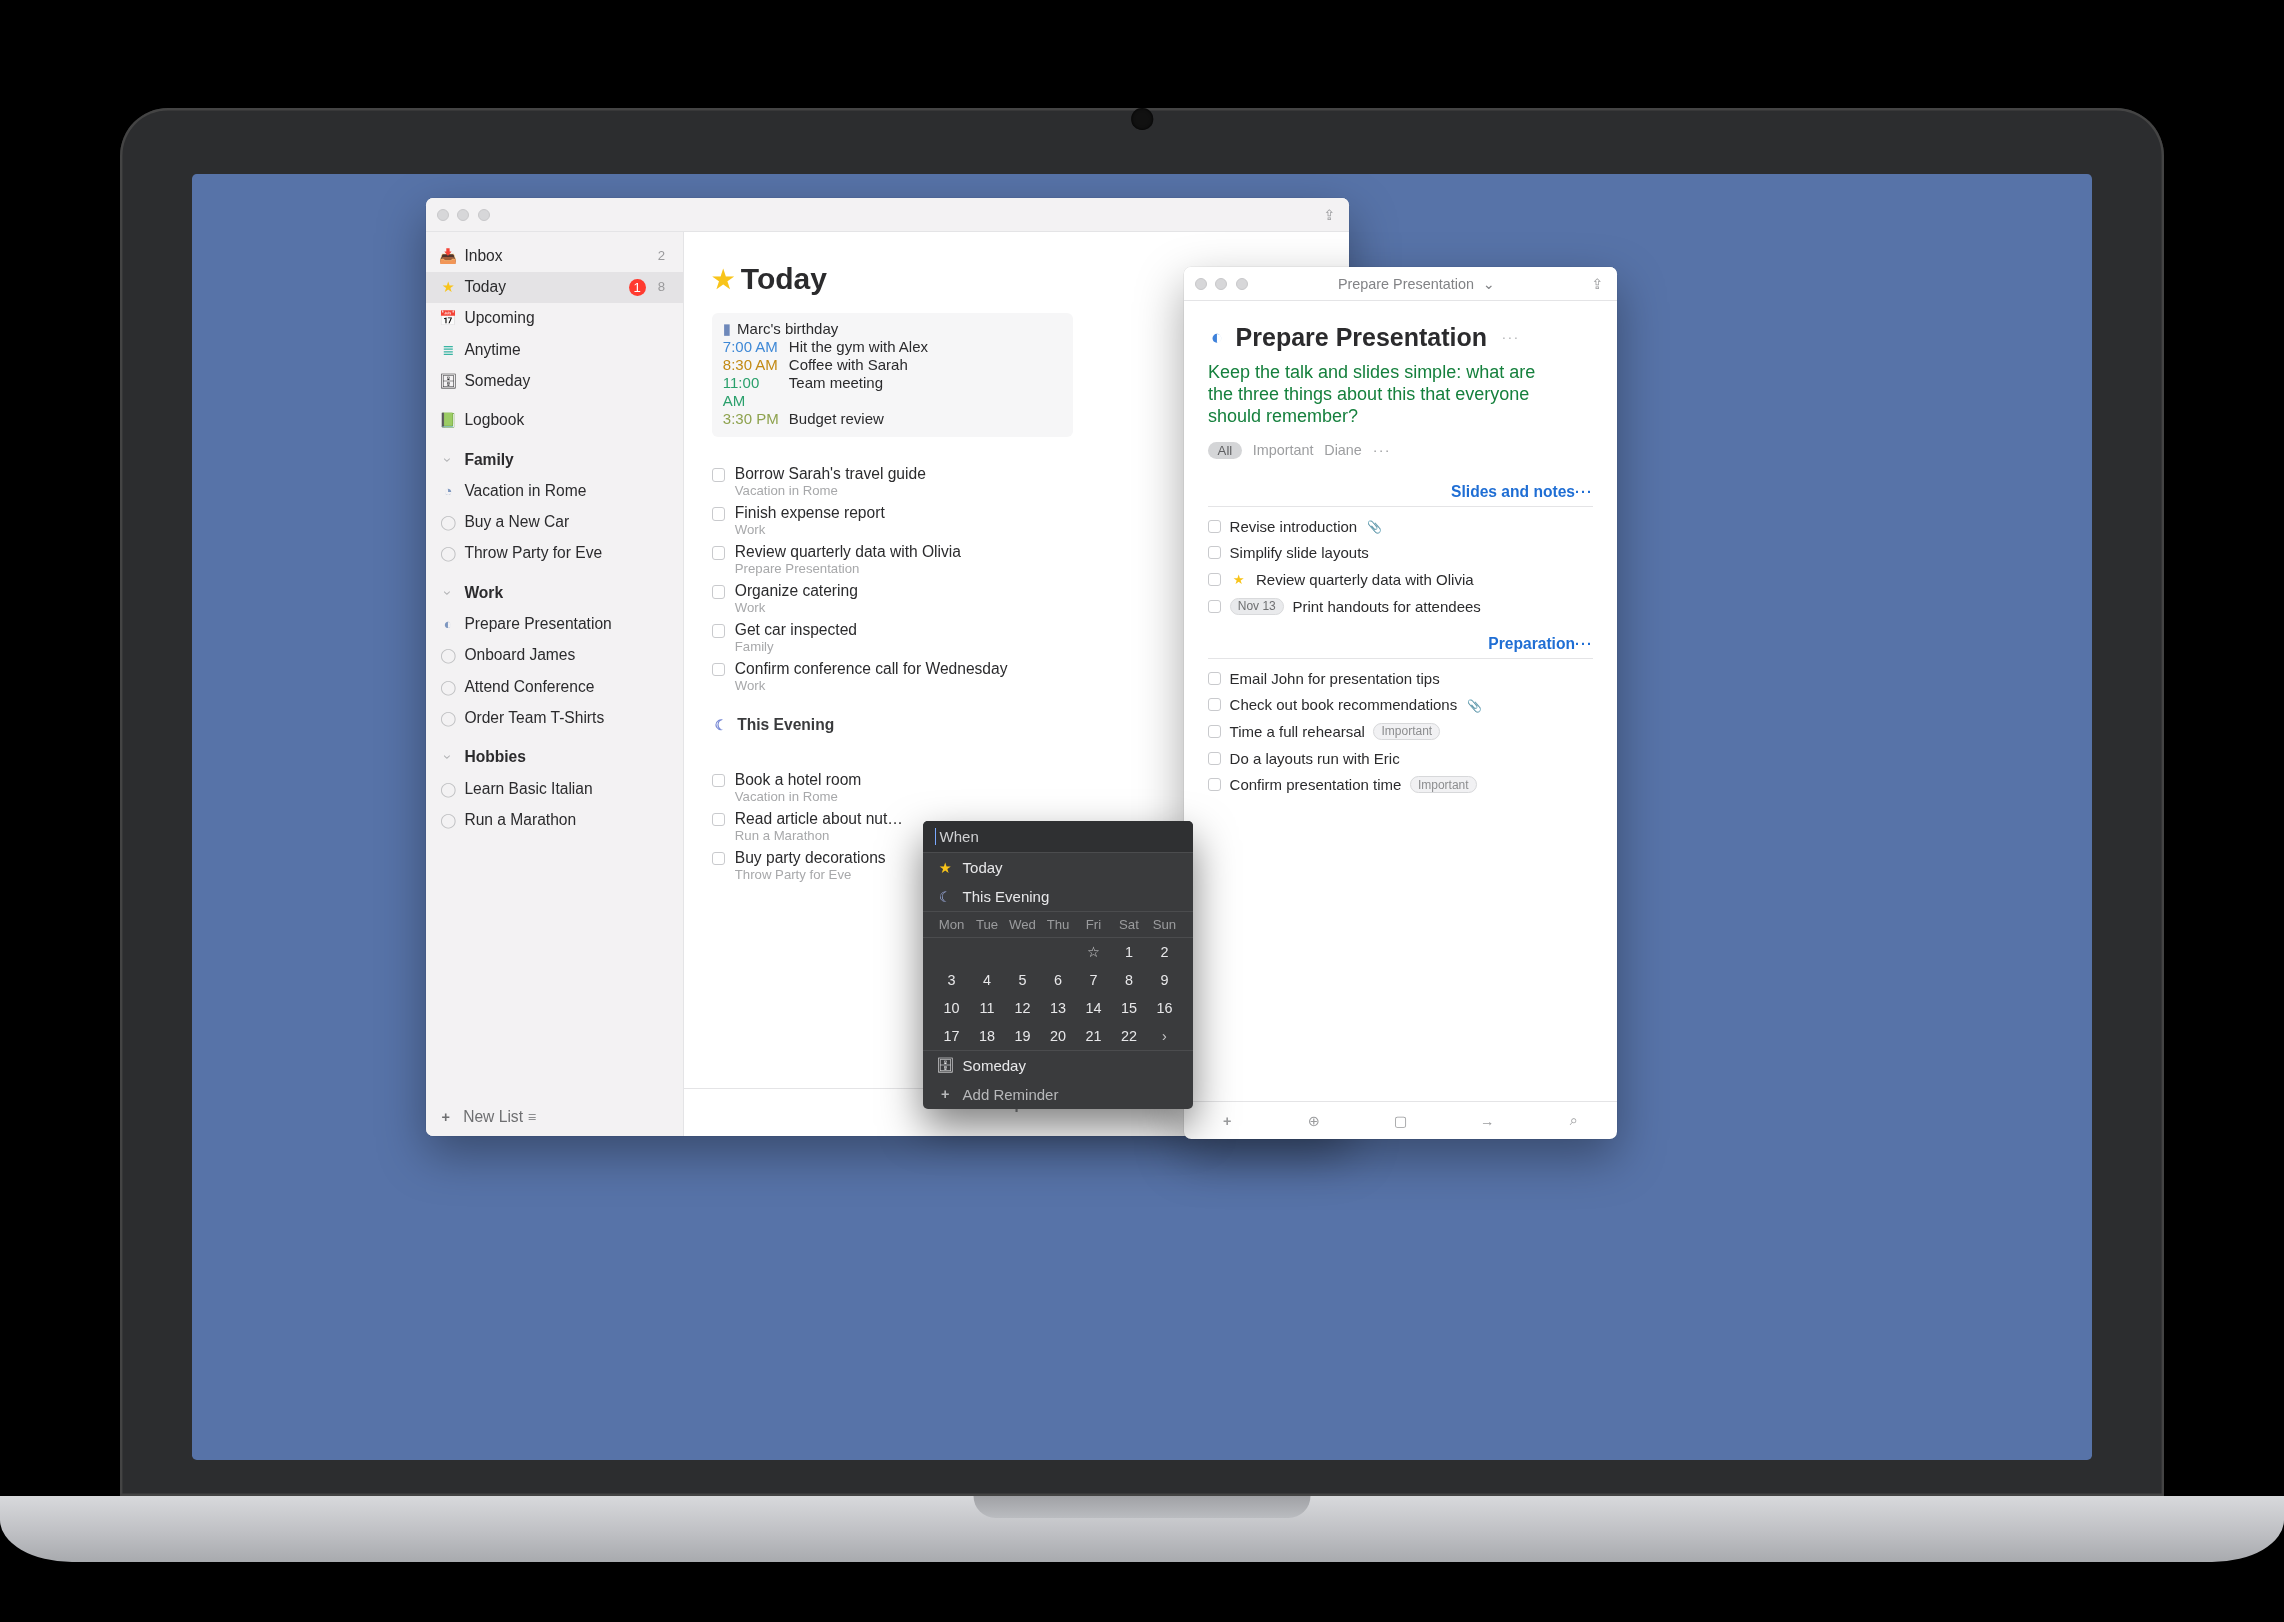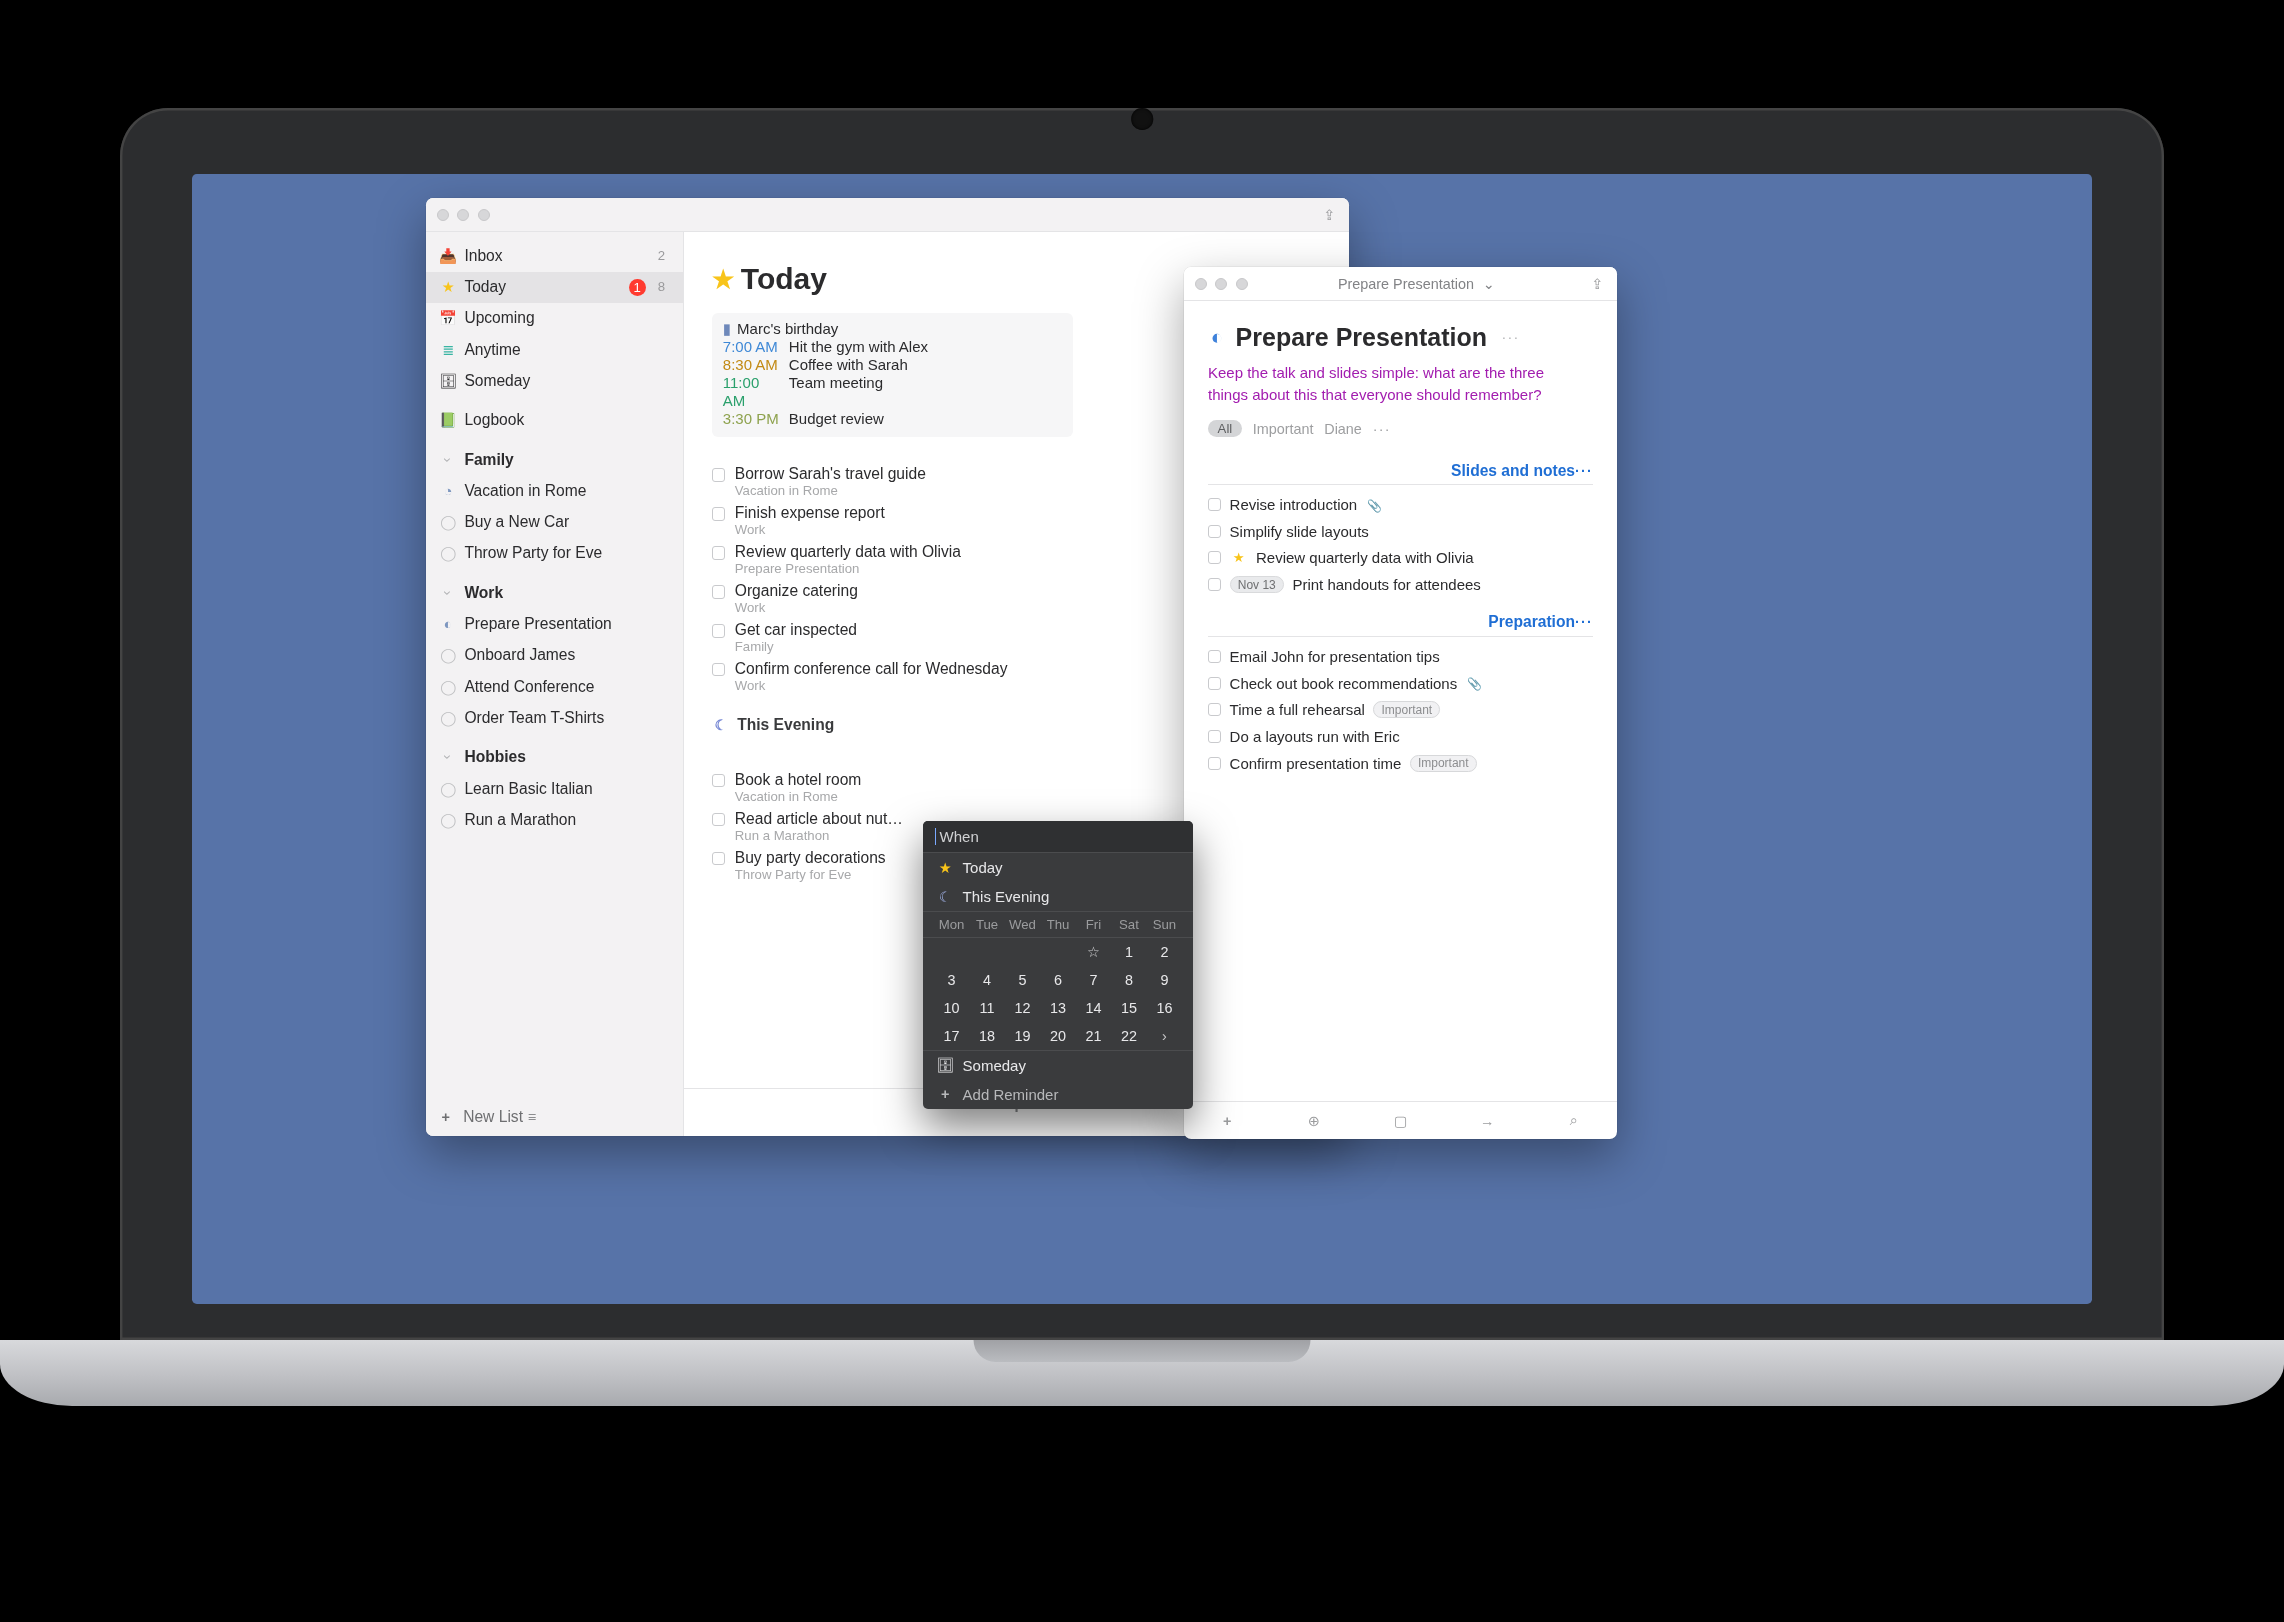--- a/index.html
+++ b/index.html
@@ -29,21 +29,21 @@
   .laptop {
     position: absolute;
     top: 108px;
     left: 50%;
     transform: translateX(-50%);
     width: 2044px;
   }
   .bezel {
     position: relative;
     width: 100%;
-    height: 1232px;
+    height: 1388px;
     background: #2c2d2f;
     border-top-left-radius: 48px;
     border-top-right-radius: 48px;
     padding: 66px 72px 36px;
     box-shadow: inset 0 0 0 2.4px #444;
   }
   .screen {
     width: 100%;
     height: 100%;
     background: var(--wallpaper);
@@ -138,21 +138,21 @@
 
   .content-footer { margin-top:auto; height:36px; display:flex; align-items:center; justify-content:center; border-top:0.6px solid var(--border); margin-left:-28px; margin-right:-28px; }
 
   
   .win-project { top: 93px; left: 992px; width: 433px; height: 872px; display:flex; flex-direction:column; }
   .win-project > .titlebar { background:#fff; border-bottom:0.6px solid var(--border); justify-content:space-between; }
   .proj-title-center { flex:1; text-align:center; color:#828386; font-size:14.4px; display:flex; gap:6px; justify-content:center; align-items:center;}
   .proj-body { padding: 21.6px 24px 0; display:flex; flex-direction:column; flex:1; }
   .proj-row-title { display:flex; align-items:center; gap:9.6px; }
   .proj-body h2 { font-size:25px; margin:0; }
-  .proj-desc { margin:10.8px 0 14.4px; font-size:15px; line-height:21.6px; max-width: 337px; color:#a21caf; }
+  .proj-desc { margin:10.8px 0 14.4px; font-size:18px; line-height:21.6px; max-width: 337px; color:#15803d; }
   .chips { display:flex; gap:10.8px; align-items:center; color:#9d9ea0; font-size:14.4px; margin-bottom: 17px; }
   .chip-all { background:#d4d5d7;color:#5e5f61;padding:1.2px 9.6px;border-radius:12px;font-size:13.2px; }
 
   .heading-row { display:flex; align-items:center; justify-content:flex-end; color:var(--blue); font-weight:600; padding-bottom:4.8px; border-bottom:0.6px solid var(--border); margin-top:7.2px; margin-bottom:6px; }
   .proj-task { display:flex; align-items:center; gap:8.4px; padding:4.8px 0; font-size:15px; }
   .proj-task .cb { width:13.2px; height:13.2px; border:1.2px solid #c9cacd; border-radius:3px; }
   .pill { font-size:12px; padding:0.6px 7.2px; border-radius:8.4px; color:#8c8d8f; border:0.6px solid #d7d8da; background:#f1f1f3; }
   .pill.date { background:#e9eaec; border-color:#d9dadc; color:#6e6f71;}
   .proj-toolbar { margin-top:auto; height:38px; border-top:0.6px solid var(--border); margin-left:-24px; margin-right:-24px; display:flex; justify-content:space-around; align-items:center; }
 

